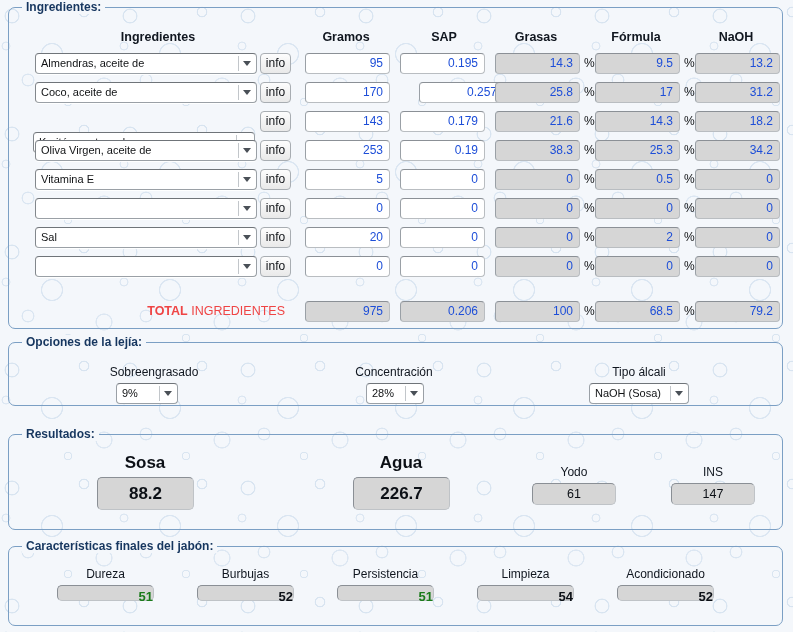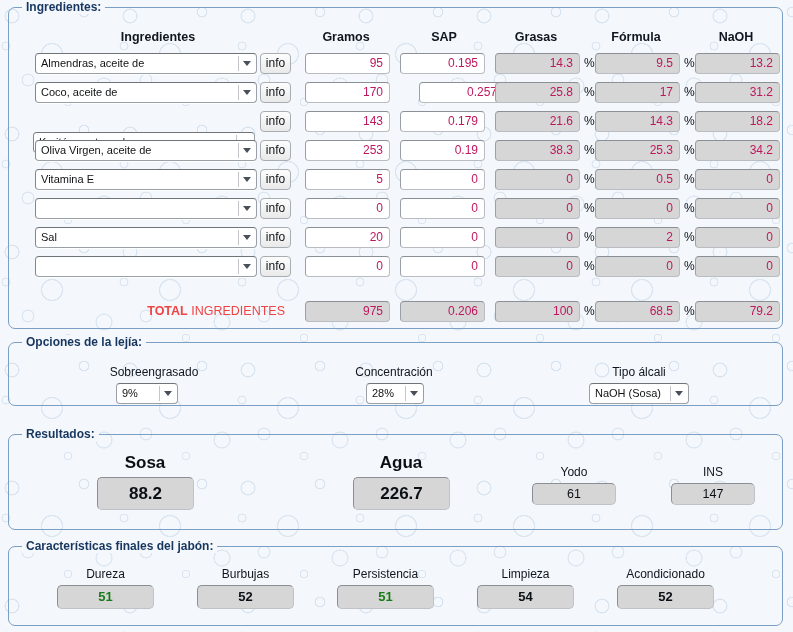--- a/index.html
+++ b/index.html
@@ -117,21 +117,21 @@
 
   .fld {
     position: absolute;
     height: 21px;
     box-sizing: border-box;
     border: 1px solid #b9bdc1;
     border-top-color: #8b9096;
     border-left-color: #9aa0a6;
     border-radius: 4px;
     font-size: 12px;
-    color: #be185d;
+    color: #1d4ed8;
     text-align: right;
     line-height: 19px;
     padding-right: 6px;
     overflow: hidden;
     white-space: nowrap;
   }
   .fld.white { background: #ffffff; }
   .fld.gray  { background: #d6d6d6; }
 
   .pct {
@@ -226,30 +226,30 @@
   .ch-label {
     position: absolute;
     font-size: 12px;
     color: #10161f;
     text-align: center;
     white-space: nowrap;
   }
   .ch-box {
     position: absolute;
     width: 97px;
-    height: 24px;
+    height: 16px;
     box-sizing: border-box;
     background: #d6d6d6;
     border: 1px solid #bfc3c7;
     border-top-color: #8a8f95;
     border-left-color: #8a8f95;
     border-radius: 5px;
     font-size: 13px;
     font-weight: bold;
-    text-align: center;
+    text-align: right;
     line-height: 22px;
     color: #0c1016;
   }
 </style>
 </head>
 <body>
 
 <fieldset class="group" id="grp-ingredientes">
   <div class="group-legend">Ingredientes:</div>
 

